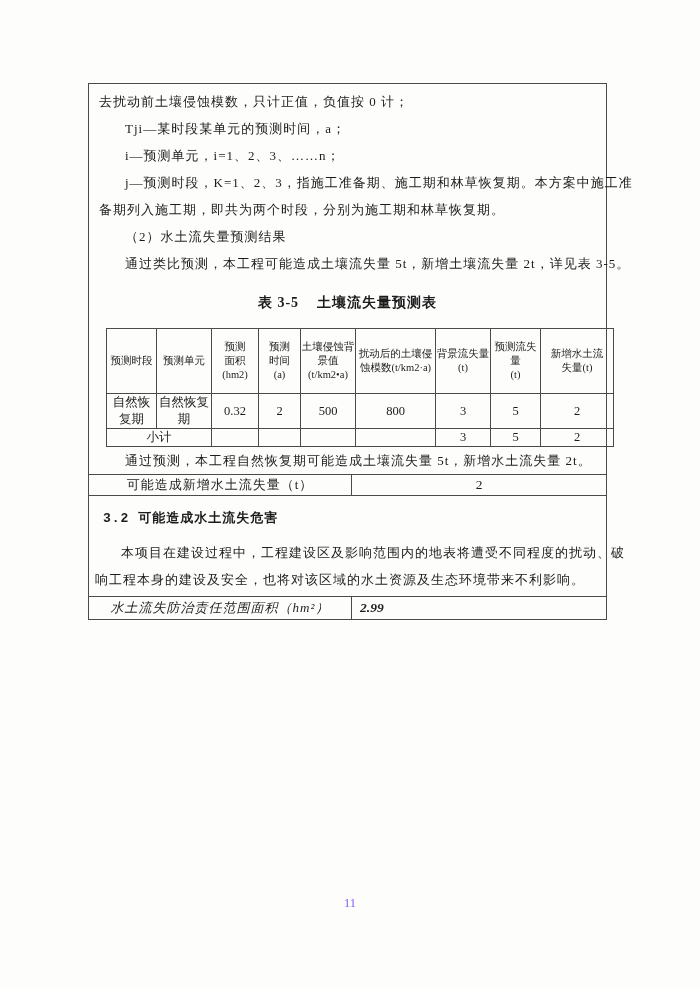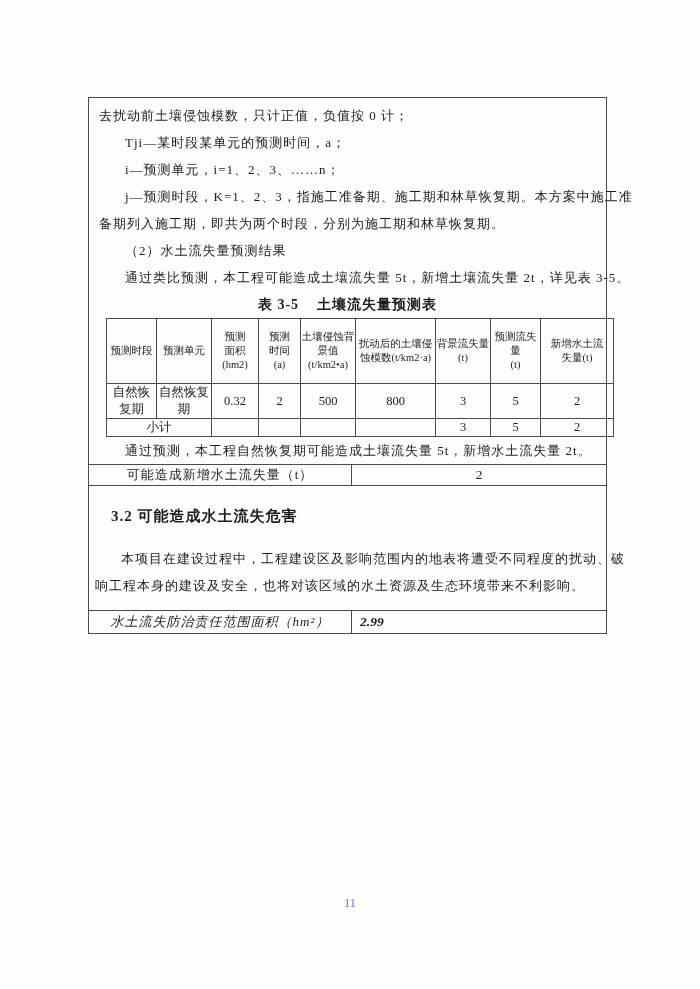--- a/index.html
+++ b/index.html
@@ -5,35 +5,35 @@
   html,body{margin:0;padding:0;}
   body{
     width:700px;height:989px;
     background:#fdfdfc;
     font-family:"Liberation Serif","DejaVu Serif",serif;
     color:#1c1c1c;
     position:relative;
     overflow:hidden;
   }
   .doc-box{
-    position:absolute;left:88px;top:97px;
+    position:absolute;left:88px;top:83px;
     width:519px;height:537px;
     border:1.5px solid #4a4a4a;
     box-sizing:border-box;
     display:flex;flex-direction:column;
     background:#fdfdfc;
   }
   .sec-top{padding:4px 10px 0 10px;}
   .ln{
     margin:0;font-size:13px;line-height:27px;
     letter-spacing:1px;white-space:nowrap;
   }
   .ind{text-indent:2em;}
   .caption{
-    margin:0;text-align:center;font-weight:bold;
+    margin:12px;text-align:center;font-weight:bold;
     font-size:14px;line-height:27px;white-space:pre;
     letter-spacing:1px;
   }
   table.ptable{
     border-collapse:collapse;table-layout:fixed;
     width:507px;margin-left:7px;
   }
   .ptable th,.ptable td{
     border:1px solid #4a4a4a;
     text-align:center;vertical-align:middle;
@@ -62,22 +62,22 @@
     flex:1;font-size:13.5px;
     display:flex;align-items:center;
   }
   .kv-value.center{justify-content:center;}
   .kv-value.left{justify-content:flex-start;padding-left:8px;font-weight:bold;}
   .sec-32{
     border-top:1px solid #4a4a4a;
     padding:2px 10px 0 6px;flex:1 1 auto;
   }
   .h32{
-    margin:16px;font-size:15px;font-weight:bold;
-    line-height:25px;letter-spacing:1px;white-space:nowrap;
+    margin:8px;font-size:13px;font-weight:bold;
+    line-height:25px;letter-spacing:1px;white-space:nowrap;font-family:Liberation Mono, monospace;
   }
   .page-num{
     position:absolute;left:0;right:0;top:896px;
     text-align:center;font-size:12.5px;color:#8b5cf6;
   }
 </style>
 </head>
 <body>
 
 <div class="doc-box">

